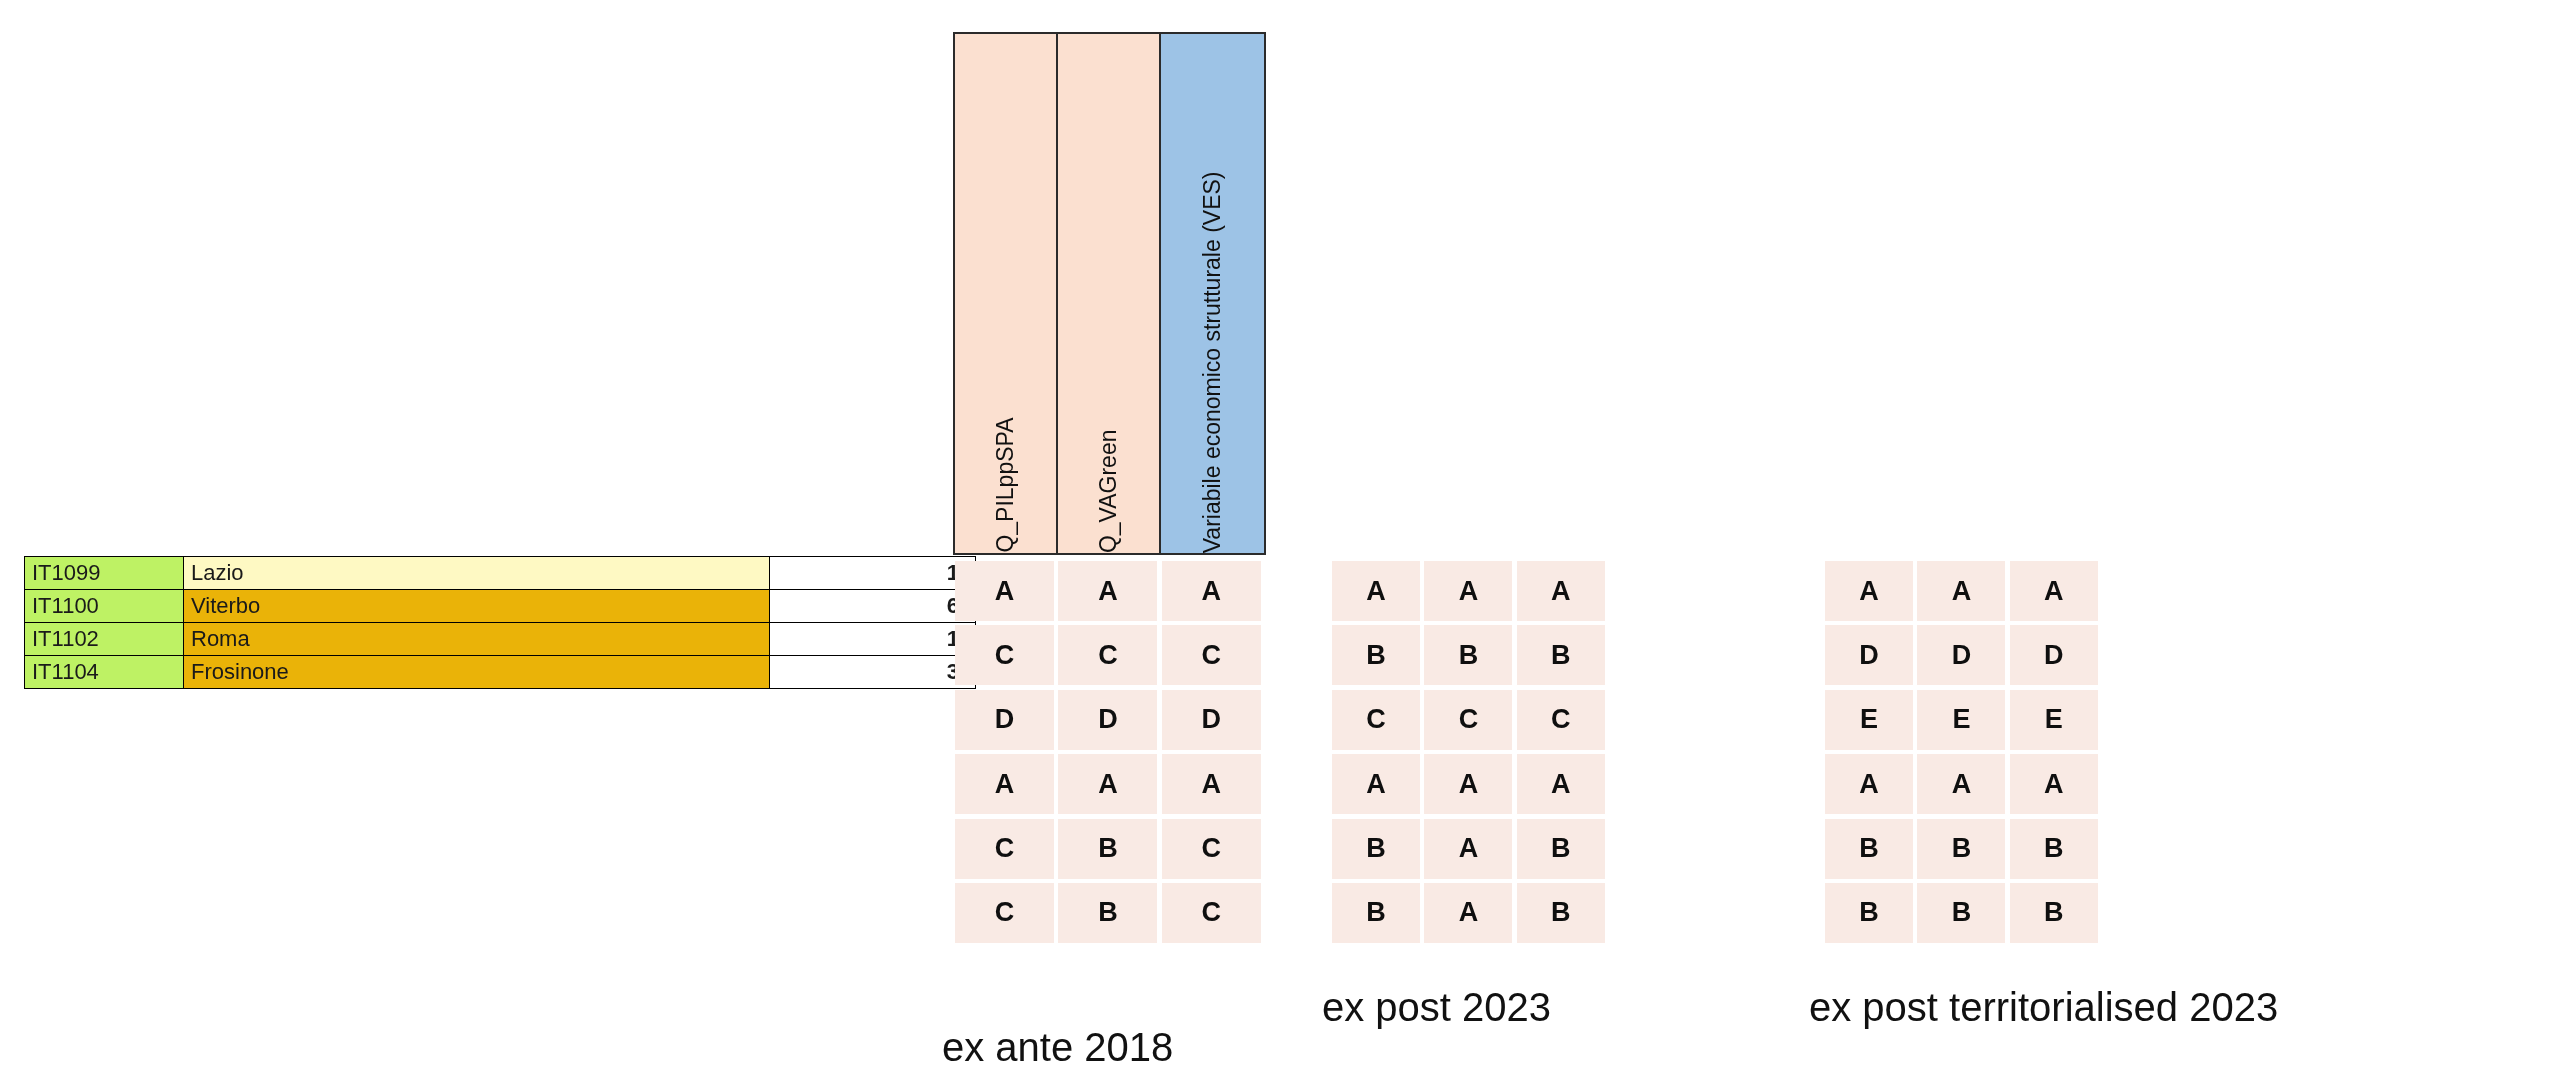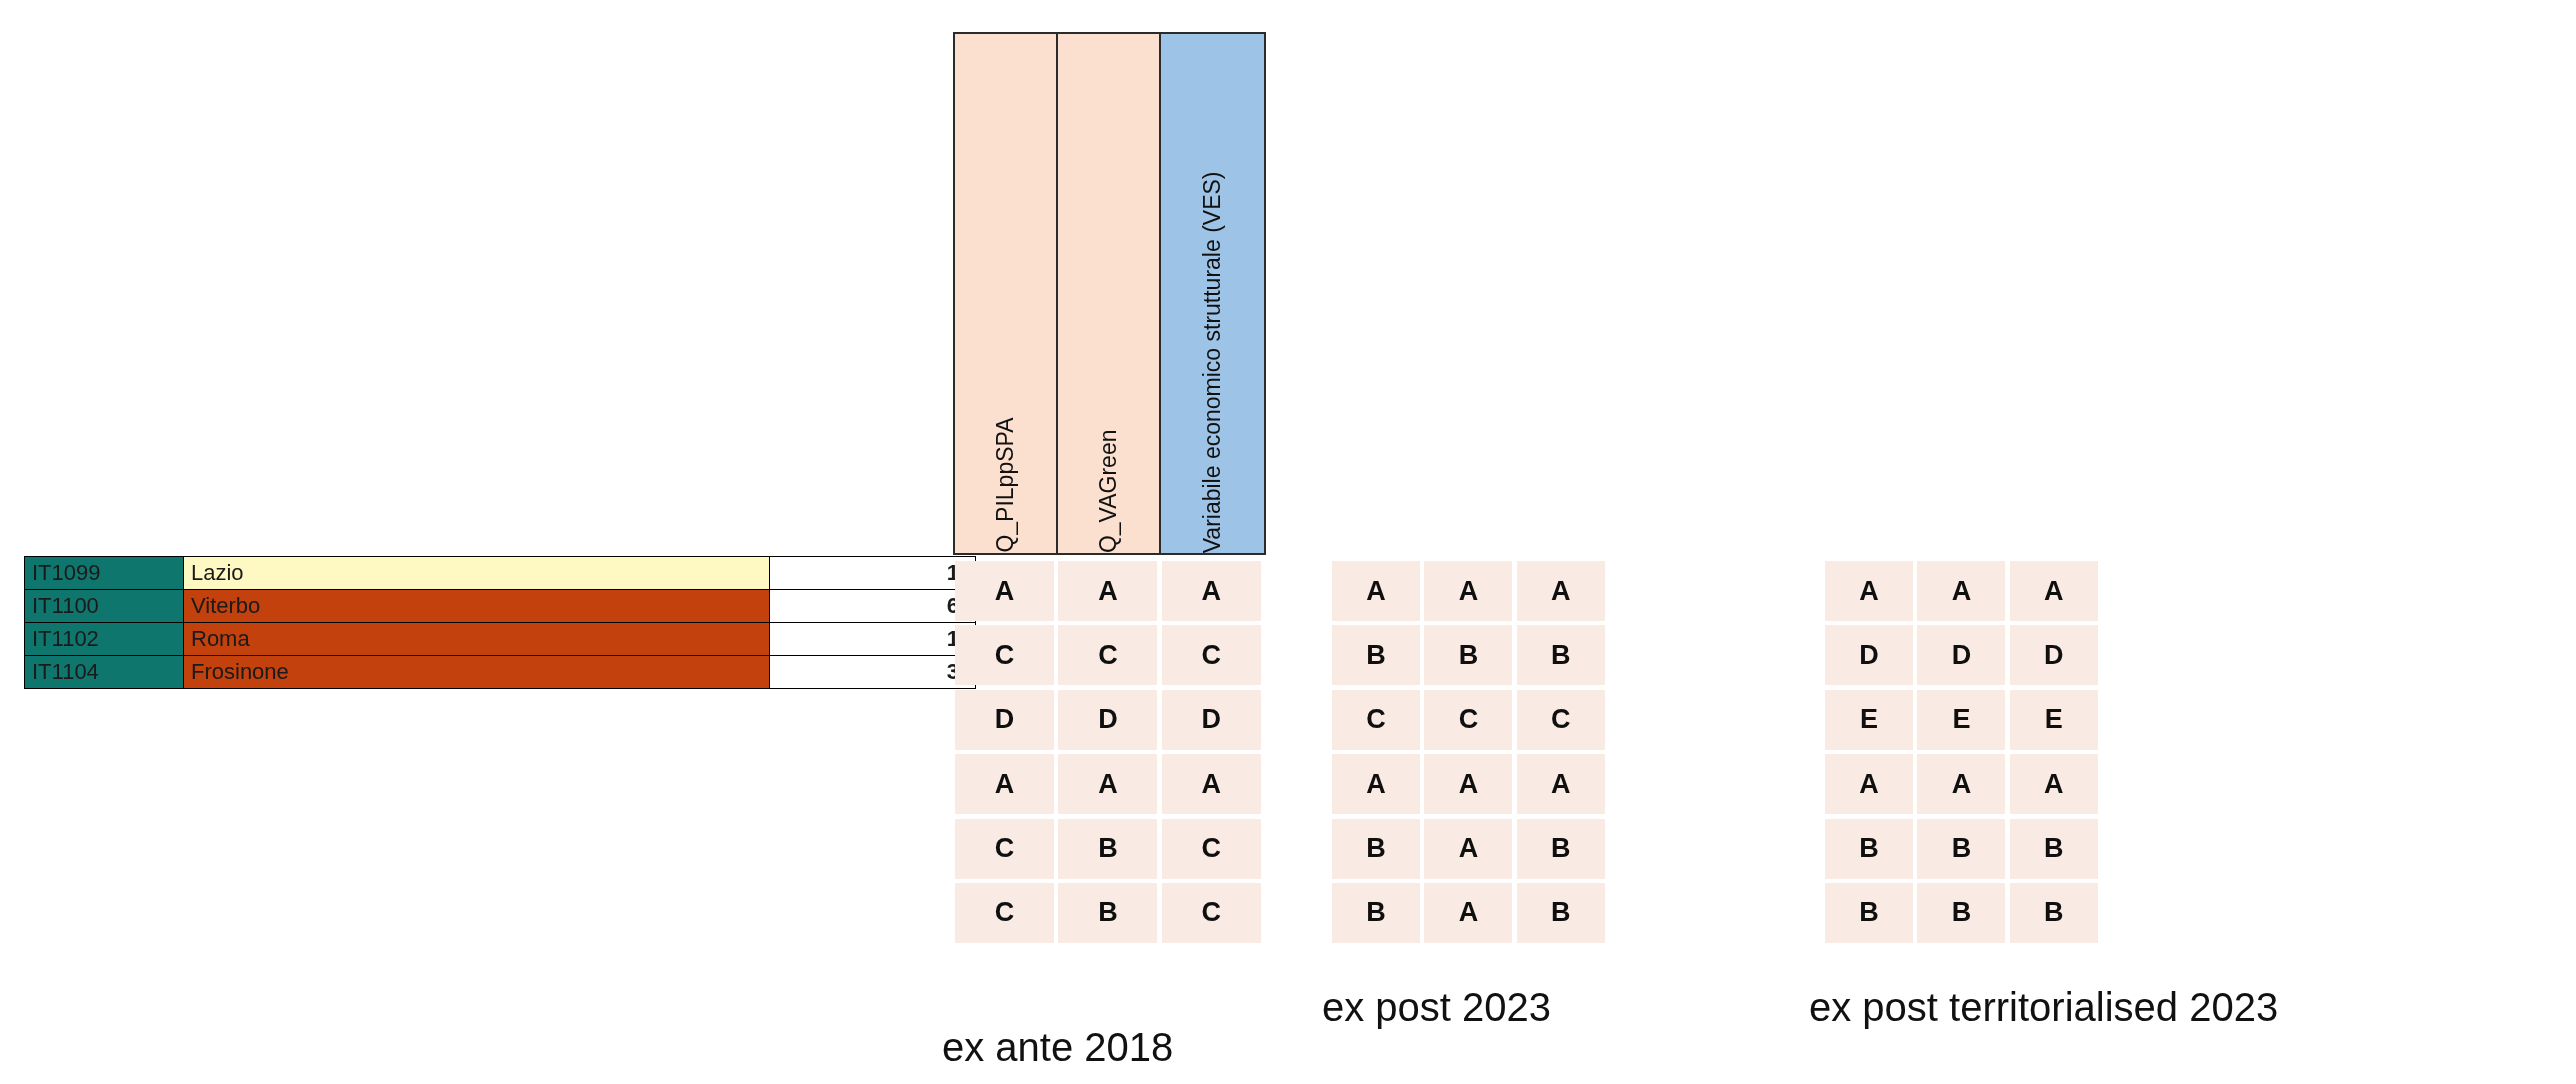--- a/index.html
+++ b/index.html
@@ -30,25 +30,25 @@
     height: 32px;
     padding: 0 7px;
     font-size: 22px;
     color: #1a1a1a;
     line-height: 1.1;
     white-space: nowrap;
     overflow: hidden;
   }
   #region-table td.col-id {
     width: 144px;
-    background: #0f766e;
+    background: #bef264;
   }
   #region-table td.col-name {
     width: 571px;
-    background: #c2410c;
+    background: #eab308;
   }
   #region-table td.col-name.hl {
     background: #fef9c3;
   }
   #region-table td.col-num {
     width: 182px;
     background: #ffffff;
     text-align: right;
     font-weight: bold;
     padding-right: 16px;

